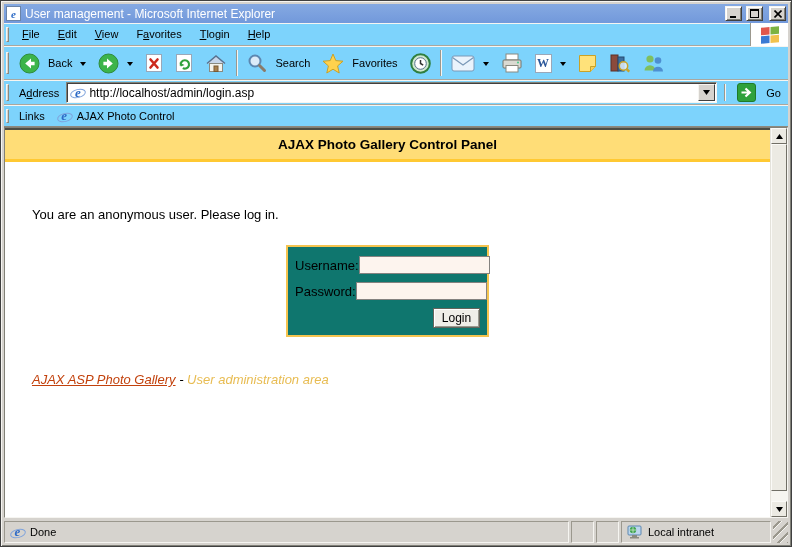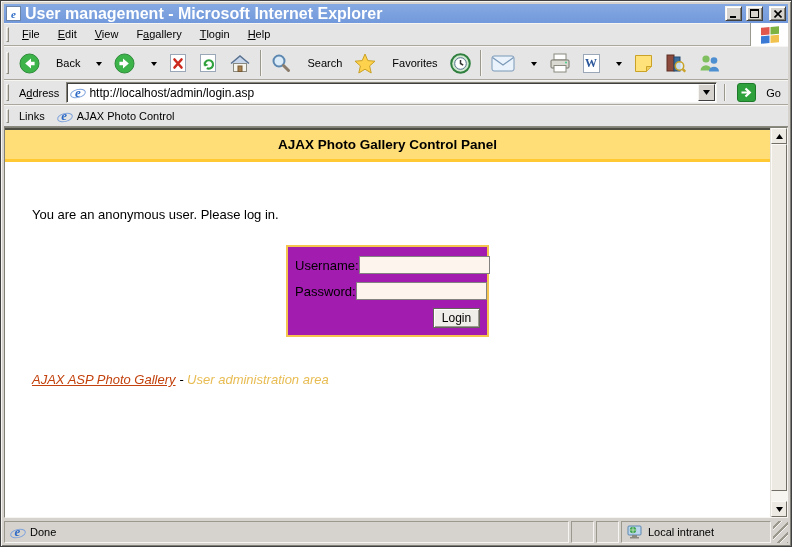--- a/index.html
+++ b/index.html
@@ -14,49 +14,49 @@
     box-shadow: inset 1px 1px 0 #F6F5F1, inset -1px -1px 0 #808078;
     padding: 3px;
   }
 
   
   .titlebar {
     height: 19px; flex: 0 0 19px;
     background: linear-gradient(to bottom, #85A9E2, #7299DB);
     display: flex; align-items: center; gap: 4px; padding: 0 2px 0 2px;
   }
-  .titlebar .title { flex: 1; color: #fff; font-weight: bold; font-size: 16px; white-space: nowrap; overflow: hidden; }
+  .titlebar .title { flex: 1; color: #fff; font-weight: normal; font-size: 12px; white-space: nowrap; overflow: hidden; }
   .doc-icon { width: 15px; height: 15px; background:#fff; border:1px solid #6B84A8;
     display:flex; align-items:center; justify-content:center;
     font: bold italic 11px "Liberation Serif", serif; color:#2E6BC6; }
   .win-btn { width: 17px; height: 15px; background:#D6D3CE;
     border:1px solid; border-color:#F6F5F1 #404040 #404040 #F6F5F1;
     box-shadow: inset 1px 1px 0 #fff, inset -1px -1px 0 #808078;
     display:flex; align-items:center; justify-content:center; }
   .win-btn.close { margin-left: 2px; }
 
   
   .bar { display:flex; align-items:center; font-size: 11px; color:#000;
-    border-top:1px solid #F6F5F1; border-bottom:1px solid #AAA79E; background:#e5e5e5; }
+    border-top:1px solid #F6F5F1; border-bottom:1px solid #AAA79E; background:#7dd3fc; }
   .grip { width: 3px; height: 70%; margin: 0 4px 0 2px;
     border-left: 1px solid #F6F5F1; border-top: 1px solid #F6F5F1;
     border-right: 1px solid #8C897F; border-bottom:1px solid #8C897F; background:#D6D3CE; }
   .vsep { width: 2px; align-self: stretch; margin: 3px 3px;
     border-left: 1px solid #9B988E; border-right: 1px solid #F6F5F1; }
   .u { text-decoration: underline; }
 
   
   .menubar { height: 23px; flex: 0 0 23px; }
   .menu-item { padding: 0 9px; line-height: 21px; cursor: default; }
   .throbber { margin-left: auto; width: 38px; height: 23px; background:#fff;
     border-left:1px solid #9B988E; display:flex; align-items:center; justify-content:center; }
 
   
   .toolbar { height: 34px; flex: 0 0 34px; padding-right: 4px; }
-  .tbtn { display:flex; align-items:center; gap:16px; padding: 2px 5px; height: 30px;
+  .tbtn { display:flex; align-items:center; gap:8px; padding: 2px 5px; height: 30px;
     border:1px solid transparent; font-size: 11px; white-space: nowrap; justify-content: center; }
   .caret { width:0; height:0; border:3px solid transparent; border-top:4px solid #000; margin-top:4px; }
   .icon-slot { display:flex; align-items:center; justify-content:center; }
   .word-box { width:17px; height:19px; background:#fff; border:1px solid #9AA7B8;
     font: bold 12px "Liberation Serif", serif; color:#2B579A;
     display:flex; align-items:center; justify-content:center; }
 
   
   .addressbar { height: 25px; flex: 0 0 25px; gap: 4px; padding-right: 3px; }
   .addr-label { padding: 0 3px 0 2px; }
@@ -86,21 +86,21 @@
     border: 1px solid; border-color:#828177 #F6F5F1 #F6F5F1 #828177;
     background: #fff; display: flex; overflow: hidden; }
   .page { flex: 1; overflow: hidden; font-size: 13px; color: #000; }
 
   .banner { border-top: 2px solid #4D4D44; background: #FFDD77; border-bottom: 3px solid #FFC933;
     height: 34px; display:flex; align-items:center; justify-content:center;
     font-weight: bold; font-size: 13.5px; }
   .intro { margin: 45px 0 0 27px; }
 
   .login-box { width: 203px; margin: 23px auto 0; border: 2px solid #F5C44F;
-    background: #a21caf; padding: 9px 7px 7px; }
+    background: #0f766e; padding: 9px 7px 7px; }
   .form-row { display: flex; align-items: center; margin-bottom: 8px; }
   .form-row label { width: 70px; font-size: 13px; }
   .form-row input { width: 131px; height: 18px; background: #FDF4EE;
     border: 1px solid #848280; font-size: 12px; padding: 1px 3px;
     font-family: "Liberation Sans", sans-serif; }
   .btn-row { display:flex; justify-content:flex-end; margin-top: 1px; }
   .login-btn { width: 47px; height: 20px; font-size: 12px; color:#000;
     font-family: "Liberation Sans", sans-serif;
     background: #EFEEE8; border: 1px solid #65655C;
     box-shadow: inset 1px 1px 0 #fff, inset -1px -1px 0 #9A9A90; }
@@ -157,21 +157,21 @@
           <path d="M0.5 0.5 L7.5 7.5 M7.5 0.5 L0.5 7.5" stroke="#000" stroke-width="1.6"></path>
         </svg>
     </span>
   </div>
 
   <div class="bar menubar">
     <span class="grip"></span>
     <span class="menu-item"><span></span><span class="u">F</span><span>ile</span></span>
     <span class="menu-item"><span></span><span class="u">E</span><span>dit</span></span>
     <span class="menu-item"><span></span><span class="u">V</span><span>iew</span></span>
-    <span class="menu-item"><span>F</span><span class="u">a</span><span>gallery</span></span>
+    <span class="menu-item"><span>F</span><span class="u">a</span><span>vorites</span></span>
     <span class="menu-item"><span></span><span class="u">T</span><span>login</span></span>
     <span class="menu-item"><span></span><span class="u">H</span><span>elp</span></span>
     <span class="throbber">
       <svg width="22" height="20" viewBox="0 0 22 20">
         <g transform="skewY(-5) translate(0,2)">
           <rect x="2" y="1" width="8.5" height="7.5" fill="#E2574C"></rect>
           <rect x="11.5" y="1" width="8.5" height="7.5" fill="#7CB342"></rect>
           <rect x="2" y="9.5" width="8.5" height="7.5" fill="#3A7AD4"></rect>
           <rect x="11.5" y="9.5" width="8.5" height="7.5" fill="#F2C24E"></rect>
         </g>

